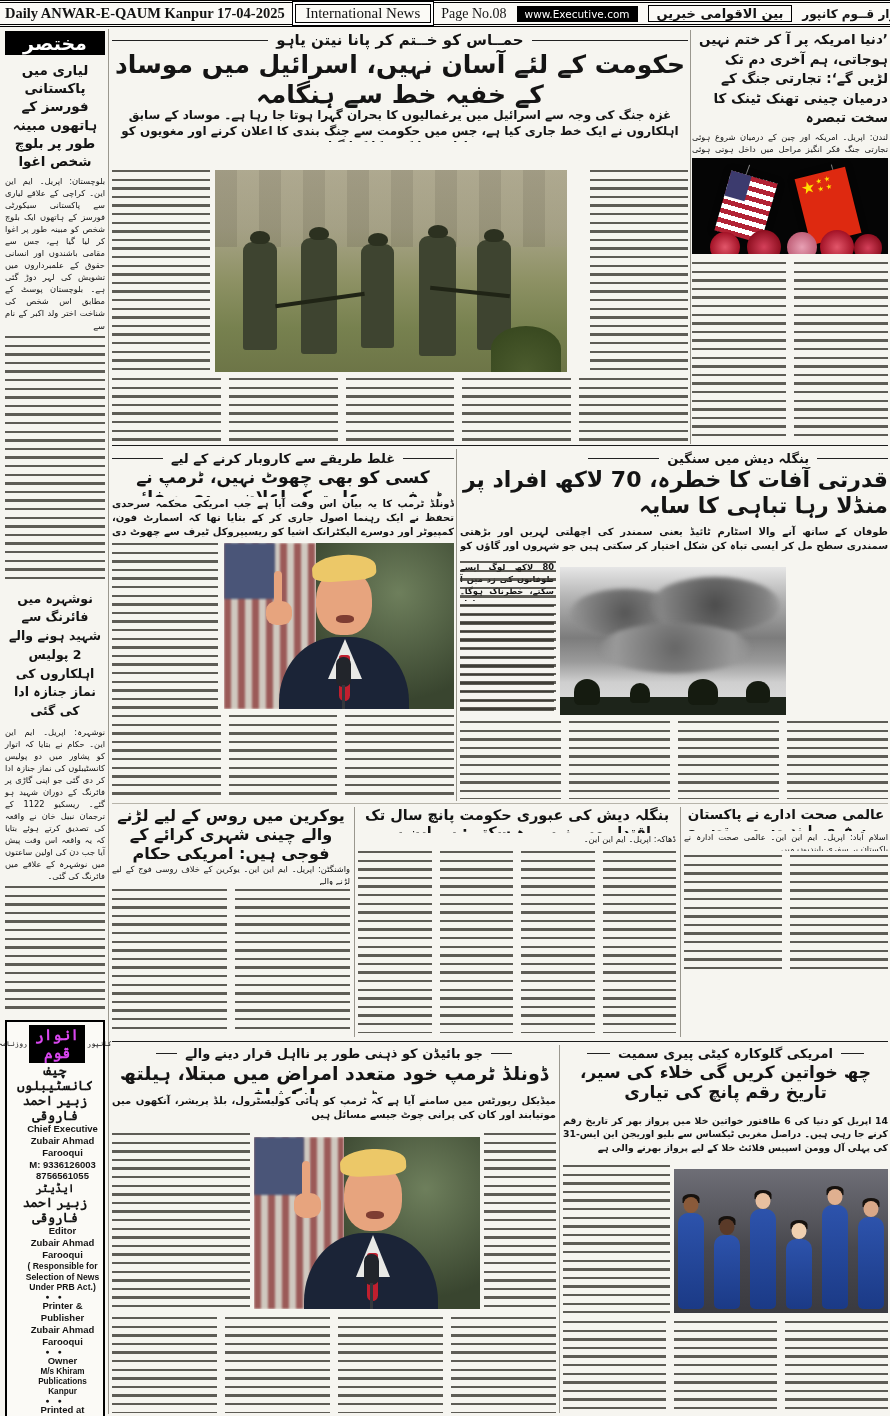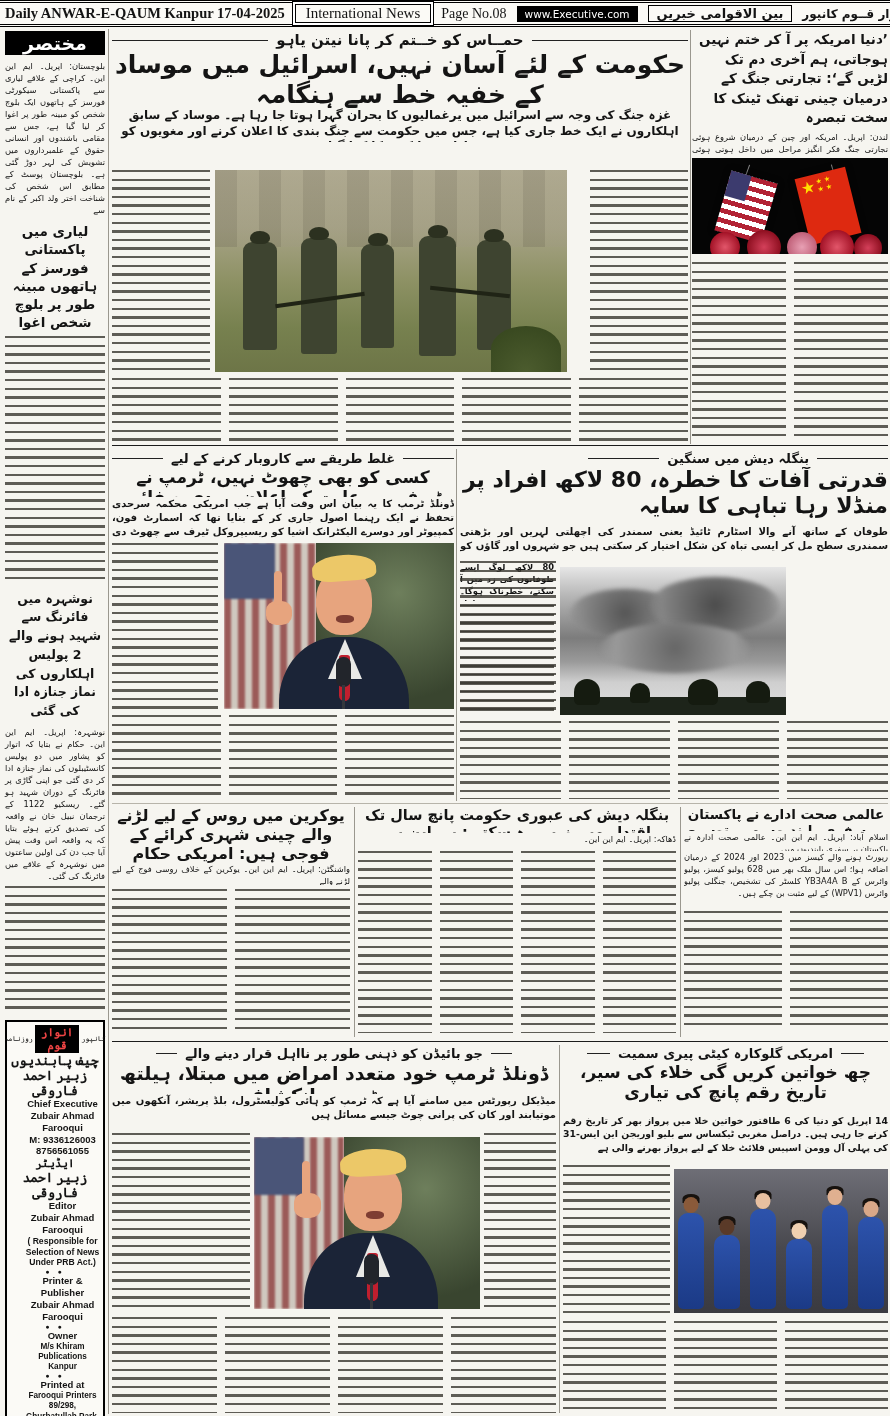--- a/index.html
+++ b/index.html
@@ -27,21 +27,21 @@
   .kick{display:flex;align-items:center;gap:8px;font-weight:bold;}
   .kick .ln{flex:1;border-top:1px solid #222;height:0;}
   .hl{font-weight:bold;line-height:1.18;text-align:center;}
   .deck{font-weight:bold;line-height:1.3;text-align:center;}
   .small{font-size:8.3px;line-height:1.45;text-align:justify;}
   
   .brieftag{background:#000;color:#fff;font-weight:bold;font-size:19px;text-align:center;padding:1px 0;}
   
   .imp{border:2px solid #000;background:#fbfaf6;text-align:center;box-sizing:border-box;padding:3px 2px;font-family:"Liberation Sans",sans-serif;}
   .imp .logo{display:flex;align-items:center;justify-content:center;gap:2px;}
-  .imp .logobox{background:#000;color:#ef4444;font-weight:bold;font-size:11px;padding:1px 6px;}
+  .imp .logobox{background:#000;color:#d946ef;font-weight:bold;font-size:15px;padding:1px 6px;}
   .imp .tiny{font-size:7px;}
   .imp .uline{font-weight:bold;font-size:13px;}
   .imp .eline{font-weight:bold;font-size:9.5px;line-height:1.25;margin-left:15px;}
   .imp .dots{font-size:7px;letter-spacing:3px;}
   
   .ph{overflow:hidden;position:absolute;}
   .soldier{position:absolute;background:#3e4430;border-radius:9px 9px 3px 3px;}
   .soldier:before{content:"";position:absolute;left:50%;transform:translateX(-50%);top:-11px;width:20px;height:13px;
         background:#2c3120;border-radius:50% 50% 40% 40%;}
   .flag{position:absolute;box-shadow:0 0 6px rgba(0,0,0,.6);}
@@ -78,34 +78,34 @@
     <span class="papername ser">Daily ANWAR-E-QAUM Kanpur 17-04-2025</span>
     <span class="intbox ser">International News</span>
     <span class="pageno ser">Page No.08</span>
     <span class="site">www.Executive.com</span>
     <span class="ursec rtl">بین الاقوامی خبریں</span>
     <span class="urmast rtl">روزنامہ انــوار قــوم کانپور</span>
   </div>
 
   <div class="abs" style="left:2px;top:29px;width:107px;height:1385px;border-right:1px solid #9a978e;padding:2px 3px;box-sizing:border-box;">
     <div class="brieftag rtl">مختصر</div>
+    <div class="rtl" style="font-weight:bold;font-size:13.5px;text-align:center;line-height:1.35;margin-top:6px;">لیاری میں پاکستانی فورسز کے ہاتھوں مبینہ طور پر بلوچ شخص اغوا</div>
     <div class="rtl small" style="margin-top:5px;">بلوچستان: اپریل۔ ایم این این۔ کراچی کے علاقے لیاری سے پاکستانی سیکورٹی فورسز کے ہاتھوں ایک بلوچ شخص کو مبینہ طور پر اغوا کر لیا گیا ہے، جس سے مقامی باشندوں اور انسانی حقوق کے علمبرداروں میں تشویش کی لہر دوڑ گئی ہے۔ بلوچستان پوسٹ کے مطابق اس شخص کی شناخت اختر ولد اکبر کے نام سے</div>
-    <div class="rtl" style="font-weight:bold;font-size:13.5px;text-align:center;line-height:1.35;margin-top:6px;">لیاری میں پاکستانی فورسز کے ہاتھوں مبینہ طور پر بلوچ شخص اغوا</div>
     <div class="ft" style="height:248px;margin-top:4px;"></div>
     <div class="rtl" style="font-weight:bold;font-size:12.5px;text-align:center;line-height:1.5;margin-top:6px;">نوشہرہ میں فائرنگ سے شہید ہونے والے 2 پولیس اہلکاروں کی نماز جنازہ ادا کی گئی</div>
     <div class="rtl small" style="margin-top:5px;">نوشہرہ: اپریل۔ ایم این این۔ حکام نے بتایا کہ اتوار کو پشاور میں دو پولیس کانسٹیبلوں کی نماز جنازہ ادا کر دی گئی جو اپنی گاڑی پر فائرنگ کے دوران شہید ہو گئے۔ ریسکیو 1122 کے ترجمان نبیل خان نے واقعہ کی تصدیق کرتے ہوئے بتایا کہ یہ واقعہ اس وقت پیش آیا جب دن کی اولین ساعتوں میں نوشہرہ کے علاقے میں فائرنگ کی گئی۔</div>
     <div class="ft" style="height:128px;margin-top:4px;"></div>
 
     <div class="imp" style="margin-top:6px;height:478px;">
       <div class="logo">
         <span class="tiny rtl">روزنامہ</span>
         <span class="logobox rtl">انوار قوم</span>
         <span class="tiny rtl">کانپور</span>
       </div>
-      <div class="uline rtl">چیف پابندیوں</div>
+      <div class="uline rtl">چیف کانسٹیبلوں</div>
       <div class="uline rtl">زبیر احمد فاروقی</div>
       <div class="eline">Chief Executive</div>
       <div class="eline">Zubair Ahmad Farooqui</div>
       <div class="eline">M: 9336126003</div>
       <div class="eline">8756561055</div>
       <div class="uline rtl" style="font-size:11px;">ایڈیٹر</div>
       <div class="uline rtl">زبیر احمد فاروقی</div>
       <div class="eline">Editor</div>
       <div class="eline">Zubair Ahmad Farooqui</div>
       <div class="eline" style="font-size:8.6px;">( Responsible for Selection of News Under PRB Act.)</div>
@@ -215,21 +215,21 @@
   </div>
 
   <div class="abs vr" style="left:456px;top:449px;height:352px;"></div>
 
   <div class="abs" style="left:460px;top:449px;width:428px;height:352px;">
     <div class="kick rtl" style="height:18px;font-size:13px;width:70%;margin-left:auto;justify-content:space-between;">
       <span class="ln"></span>
       <span>بنگلہ دیش میں سنگین</span>
       <span class="ln"></span>
     </div>
-    <div class="hl rtl" style="font-size:22px;height:58px;overflow:hidden;text-align:right;">قدرتی آفات کا خطرہ، 80 لاکھ افراد پر منڈلا رہا تباہی کا سایہ</div>
+    <div class="hl rtl" style="font-size:22px;height:58px;overflow:hidden;text-align:right;">قدرتی آفات کا خطرہ، 70 لاکھ افراد پر منڈلا رہا تباہی کا سایہ</div>
     <div class="rtl" style="font-weight:bold;font-size:10px;line-height:1.4;height:30px;overflow:hidden;text-align:justify;">طوفان کے ساتھ آنے والا اسٹارم ٹائیڈ یعنی سمندر کی اچھلتی لہریں اور بڑھتی سمندری سطح مل کر ایسی تباہ کن شکل اختیار کر سکتی ہیں جو شہروں اور گاؤں کو جھٹکے دینے کی طاقت رکھتی ہے</div>
     <div class="rtl small" style="position:absolute;right:334px;top:112px;width:94px;height:40px;overflow:hidden;font-weight:bold;">80 لاکھ لوگ ایسے طوفانوں کی زد میں آ سکتے، خطرناک ہوگا۔ تحقیق میں شامل محققین کی ٹیم</div>
     <div class="ft" style="position:absolute;right:334px;top:156px;width:94px;height:110px;"></div>
     <div class="ft" style="position:absolute;left:0;top:112px;width:96px;height:154px;"></div>
     <div class="ph" style="left:100px;top:118px;width:226px;height:148px;">
       <div style="position:absolute;inset:0;background:linear-gradient(180deg,#e6e6e6 0%,#b5b5b5 20%,#7c7c7c 48%,#9a9a9a 64%,#cfcfcf 78%,#e0e0e0 100%);"></div>
       <div class="cloud" style="left:10px;top:22px;width:110px;height:48px;background:radial-gradient(circle,#565656,#8a8a8a 75%,transparent);"></div>
       <div class="cloud" style="left:90px;top:10px;width:130px;height:56px;background:radial-gradient(circle,#4c4c4c,#848484 75%,transparent);"></div>
       <div class="cloud" style="left:40px;top:56px;width:150px;height:50px;background:radial-gradient(circle,#666,#999 75%,transparent);"></div>
       <div style="position:absolute;left:0;bottom:0;width:100%;height:18px;background:#1d241a;"></div>
@@ -265,21 +265,20 @@
       <div class="c ft"></div>
       <div class="c ft"></div>
       <div class="c ft"></div>
     </div>
   </div>
   <div class="abs vr" style="left:680px;top:807px;height:230px;"></div>
   <div class="abs" style="left:684px;top:807px;width:204px;height:230px;">
     <div class="ft" style="height:0px;"></div>
     <div class="hl rtl" style="font-size:13.5px;height:24px;overflow:hidden;">عالمی صحت ادارے نے پاکستان پر سفری پابندیوں میں توسیع کر دی</div>
     <div class="rtl small" style="height:20px;overflow:hidden;">اسلام آباد: اپریل۔ ایم این این۔ عالمی صحت ادارہ نے پاکستان پر سفری پابندیوں میں</div>
-    <div class="rtl small" style="height:56px;overflow:hidden;">رپورٹ ہونے والے کیسز میں 2023 اور 2024 کے درمیان اضافہ ہوا؛ اس سال ملک بھر میں 628 پولیو کیسز، پولیو وائرس کے YB3A4A B کلسٹر کی تشخیص، جنگلی پولیو وائرس (WPV1) کے لیے مثبت بن چکے ہیں۔</div>
     <div class="cols" style="height:118px;margin-top:4px;">
       <div class="c ft"></div>
       <div class="c ft"></div>
     </div>
   </div>
 
   <div class="abs hr" style="left:112px;top:1041px;width:776px;"></div>
 
   <div class="abs" style="left:112px;top:1045px;width:444px;height:368px;">
     <div class="kick rtl" style="height:17px;font-size:13px;width:80%;margin:0 auto;">

